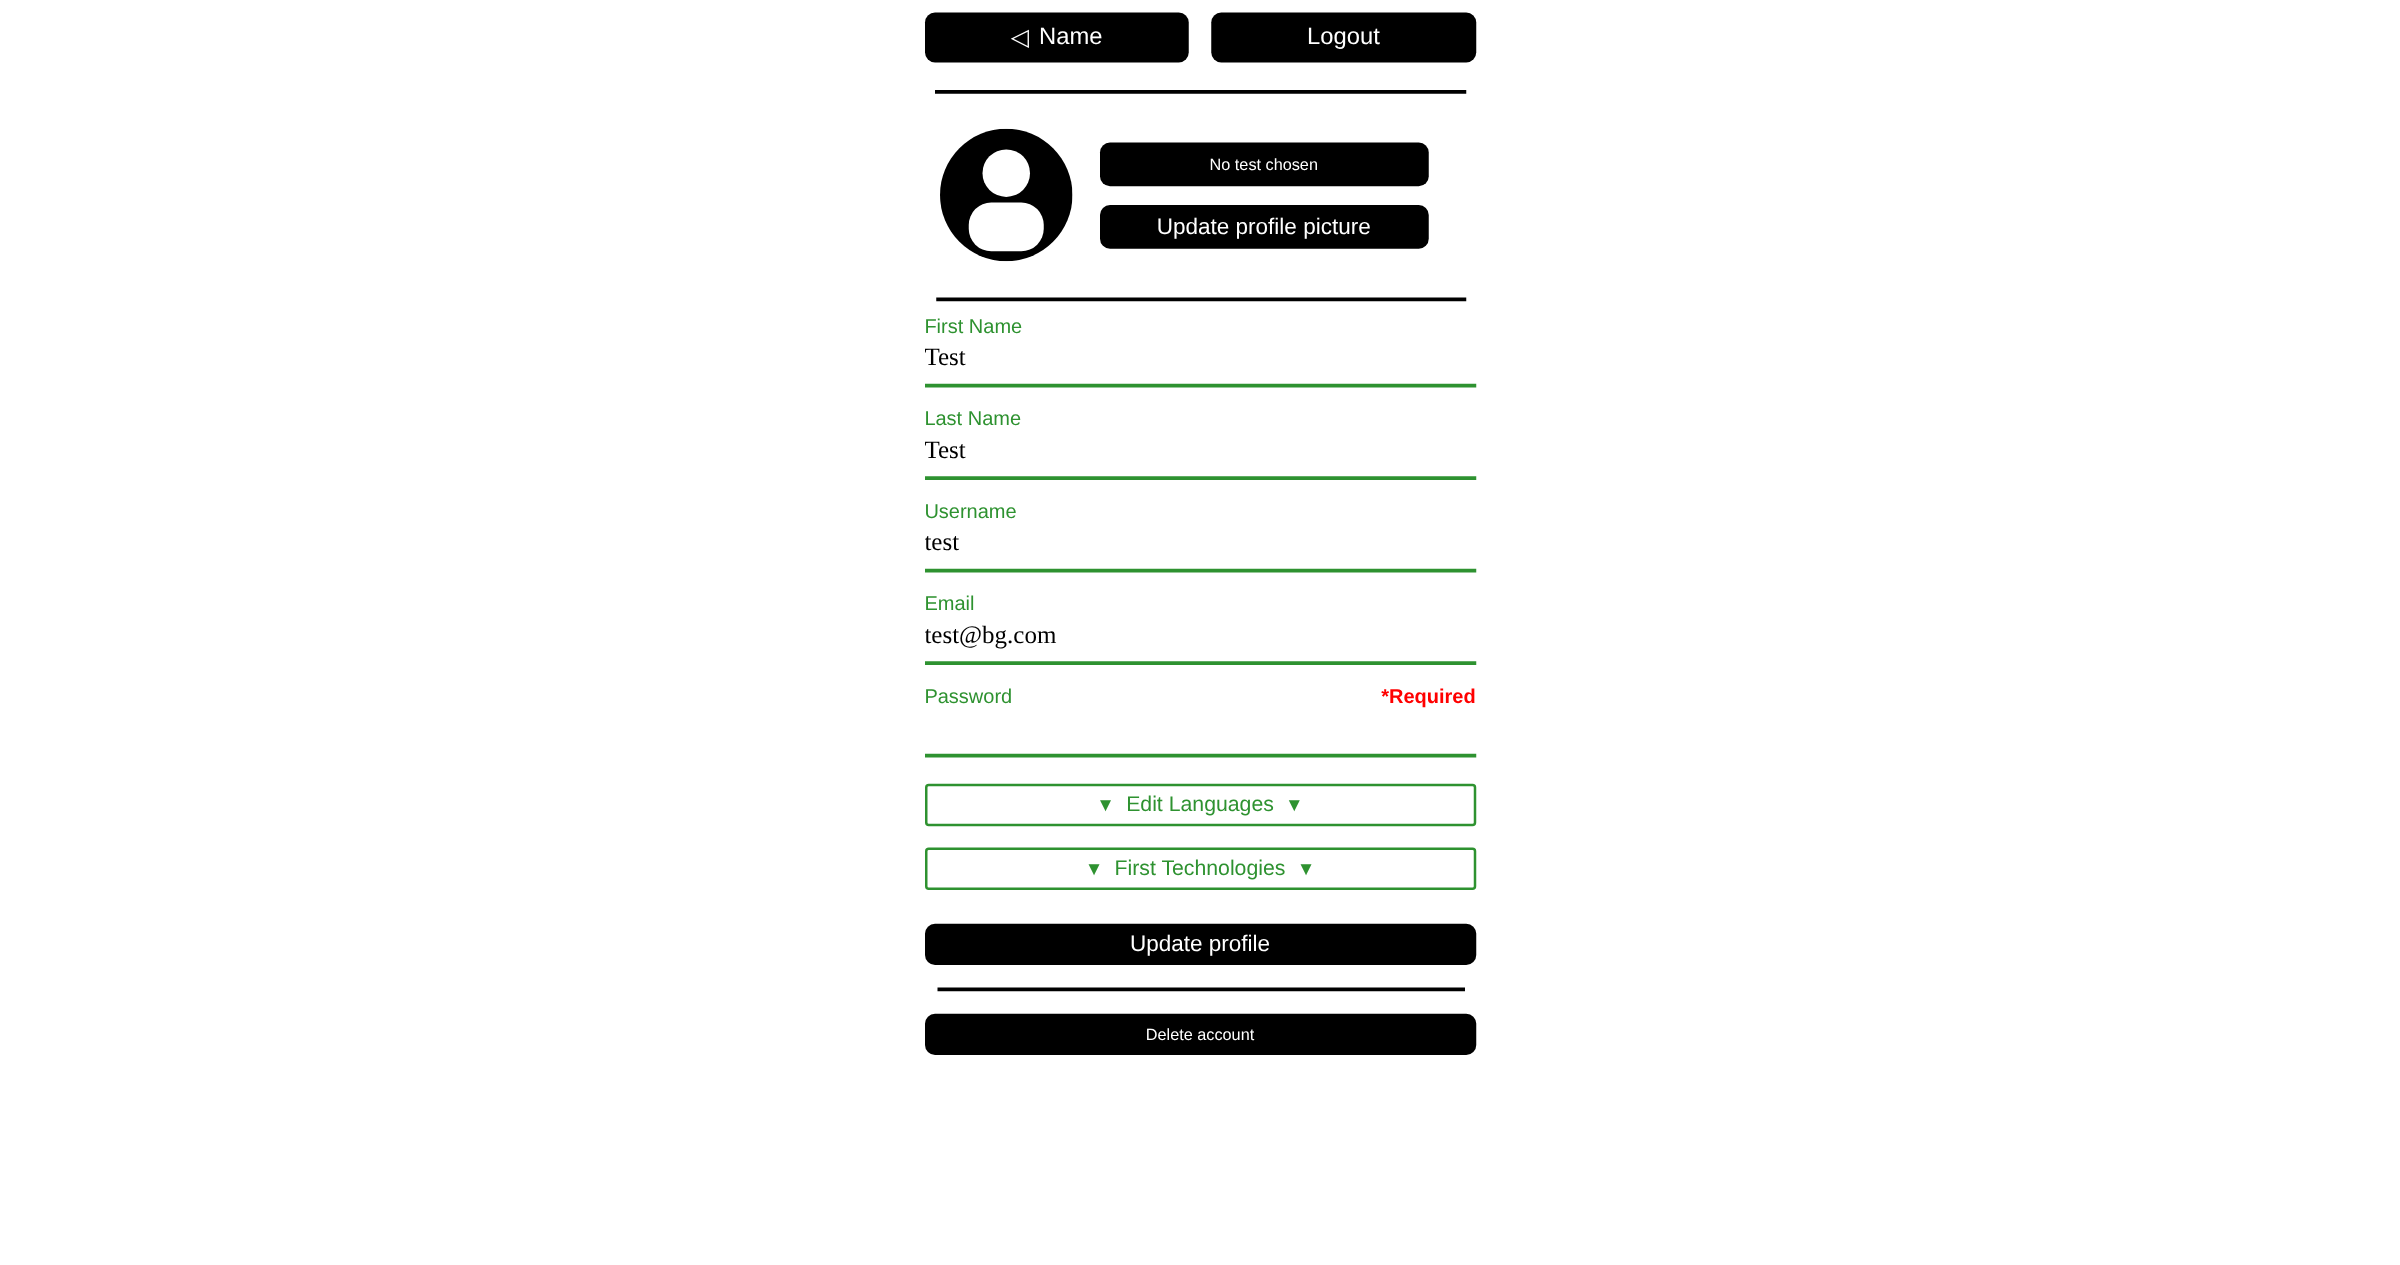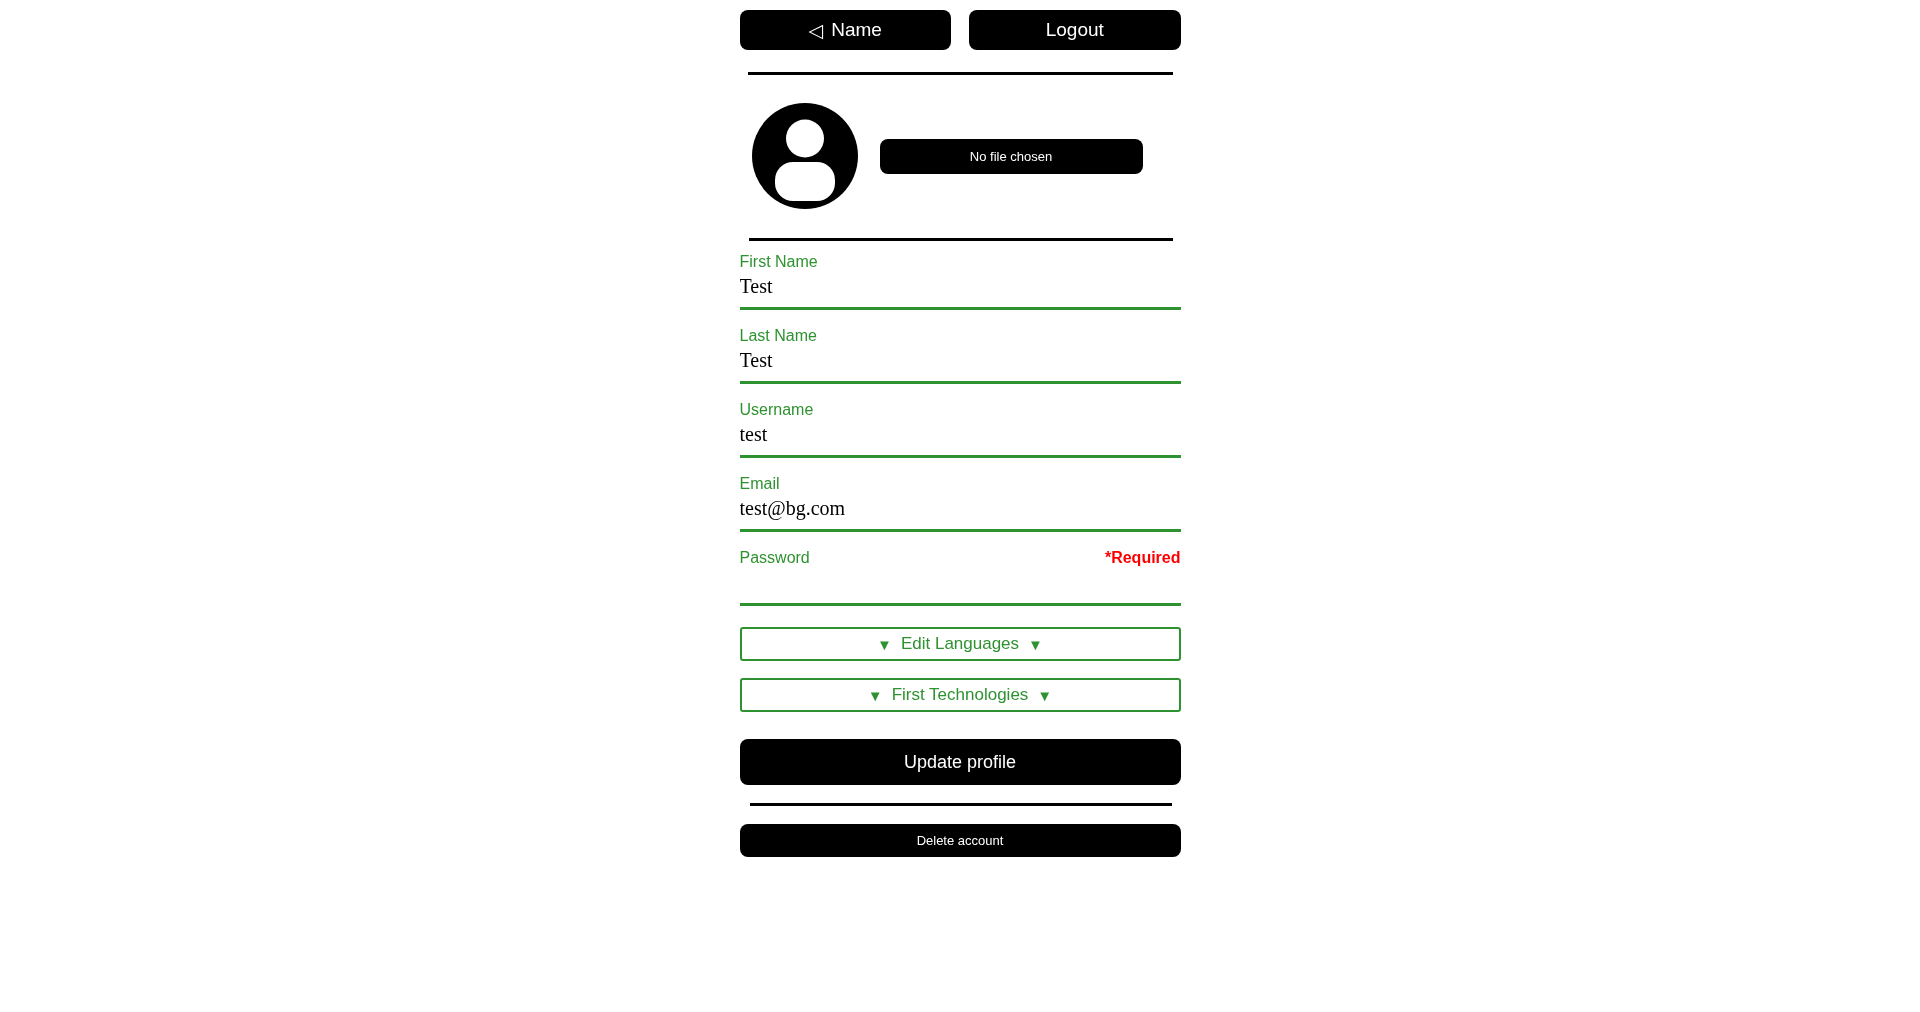--- a/index.html
+++ b/index.html
@@ -128,21 +128,21 @@
     font-family: "Liberation Sans", sans-serif;
     font-size: 17px;
     cursor: pointer;
   }
   .edit-btn.first { margin-top: 21px; }
   .edit-btn.second { margin-top: 17px; }
   .tri { font-size: 15px; }
   
   .update-profile-btn {
     width: 100%;
-    height: 46px;
+    height: 33px;
     font-size: 18px;
     margin-top: 27px;
   }
   .delete-btn {
     width: 100%;
     height: 33px;
     font-size: 13px;
   }
 </style>
 </head>
@@ -163,21 +163,24 @@
   <hr class="divider">
 
   <div class="avatar-row">
     <svg class="avatar-svg" viewBox="0 0 106 106" aria-hidden="true">
       <circle cx="53" cy="53" r="53" fill="#000000"></circle>
       <circle cx="53" cy="35.5" r="19" fill="#ffffff"></circle>
       <rect x="23" y="59" width="60" height="39" rx="18" fill="#ffffff"></rect>
     </svg>
     <div class="picture-buttons">
       <button class="btn-black file-btn">
-        <span>No file chosen</span>
+        <span>No test chosen</span>
+      </button>
+      <button class="btn-black update-pic-btn">
+        <span>Update profile picture</span>
       </button>
     </div>
   </div>
 
   <hr class="divider mid">
 
   <form>
 
     <div class="field">
       <label class="field-label">First Name</label>

